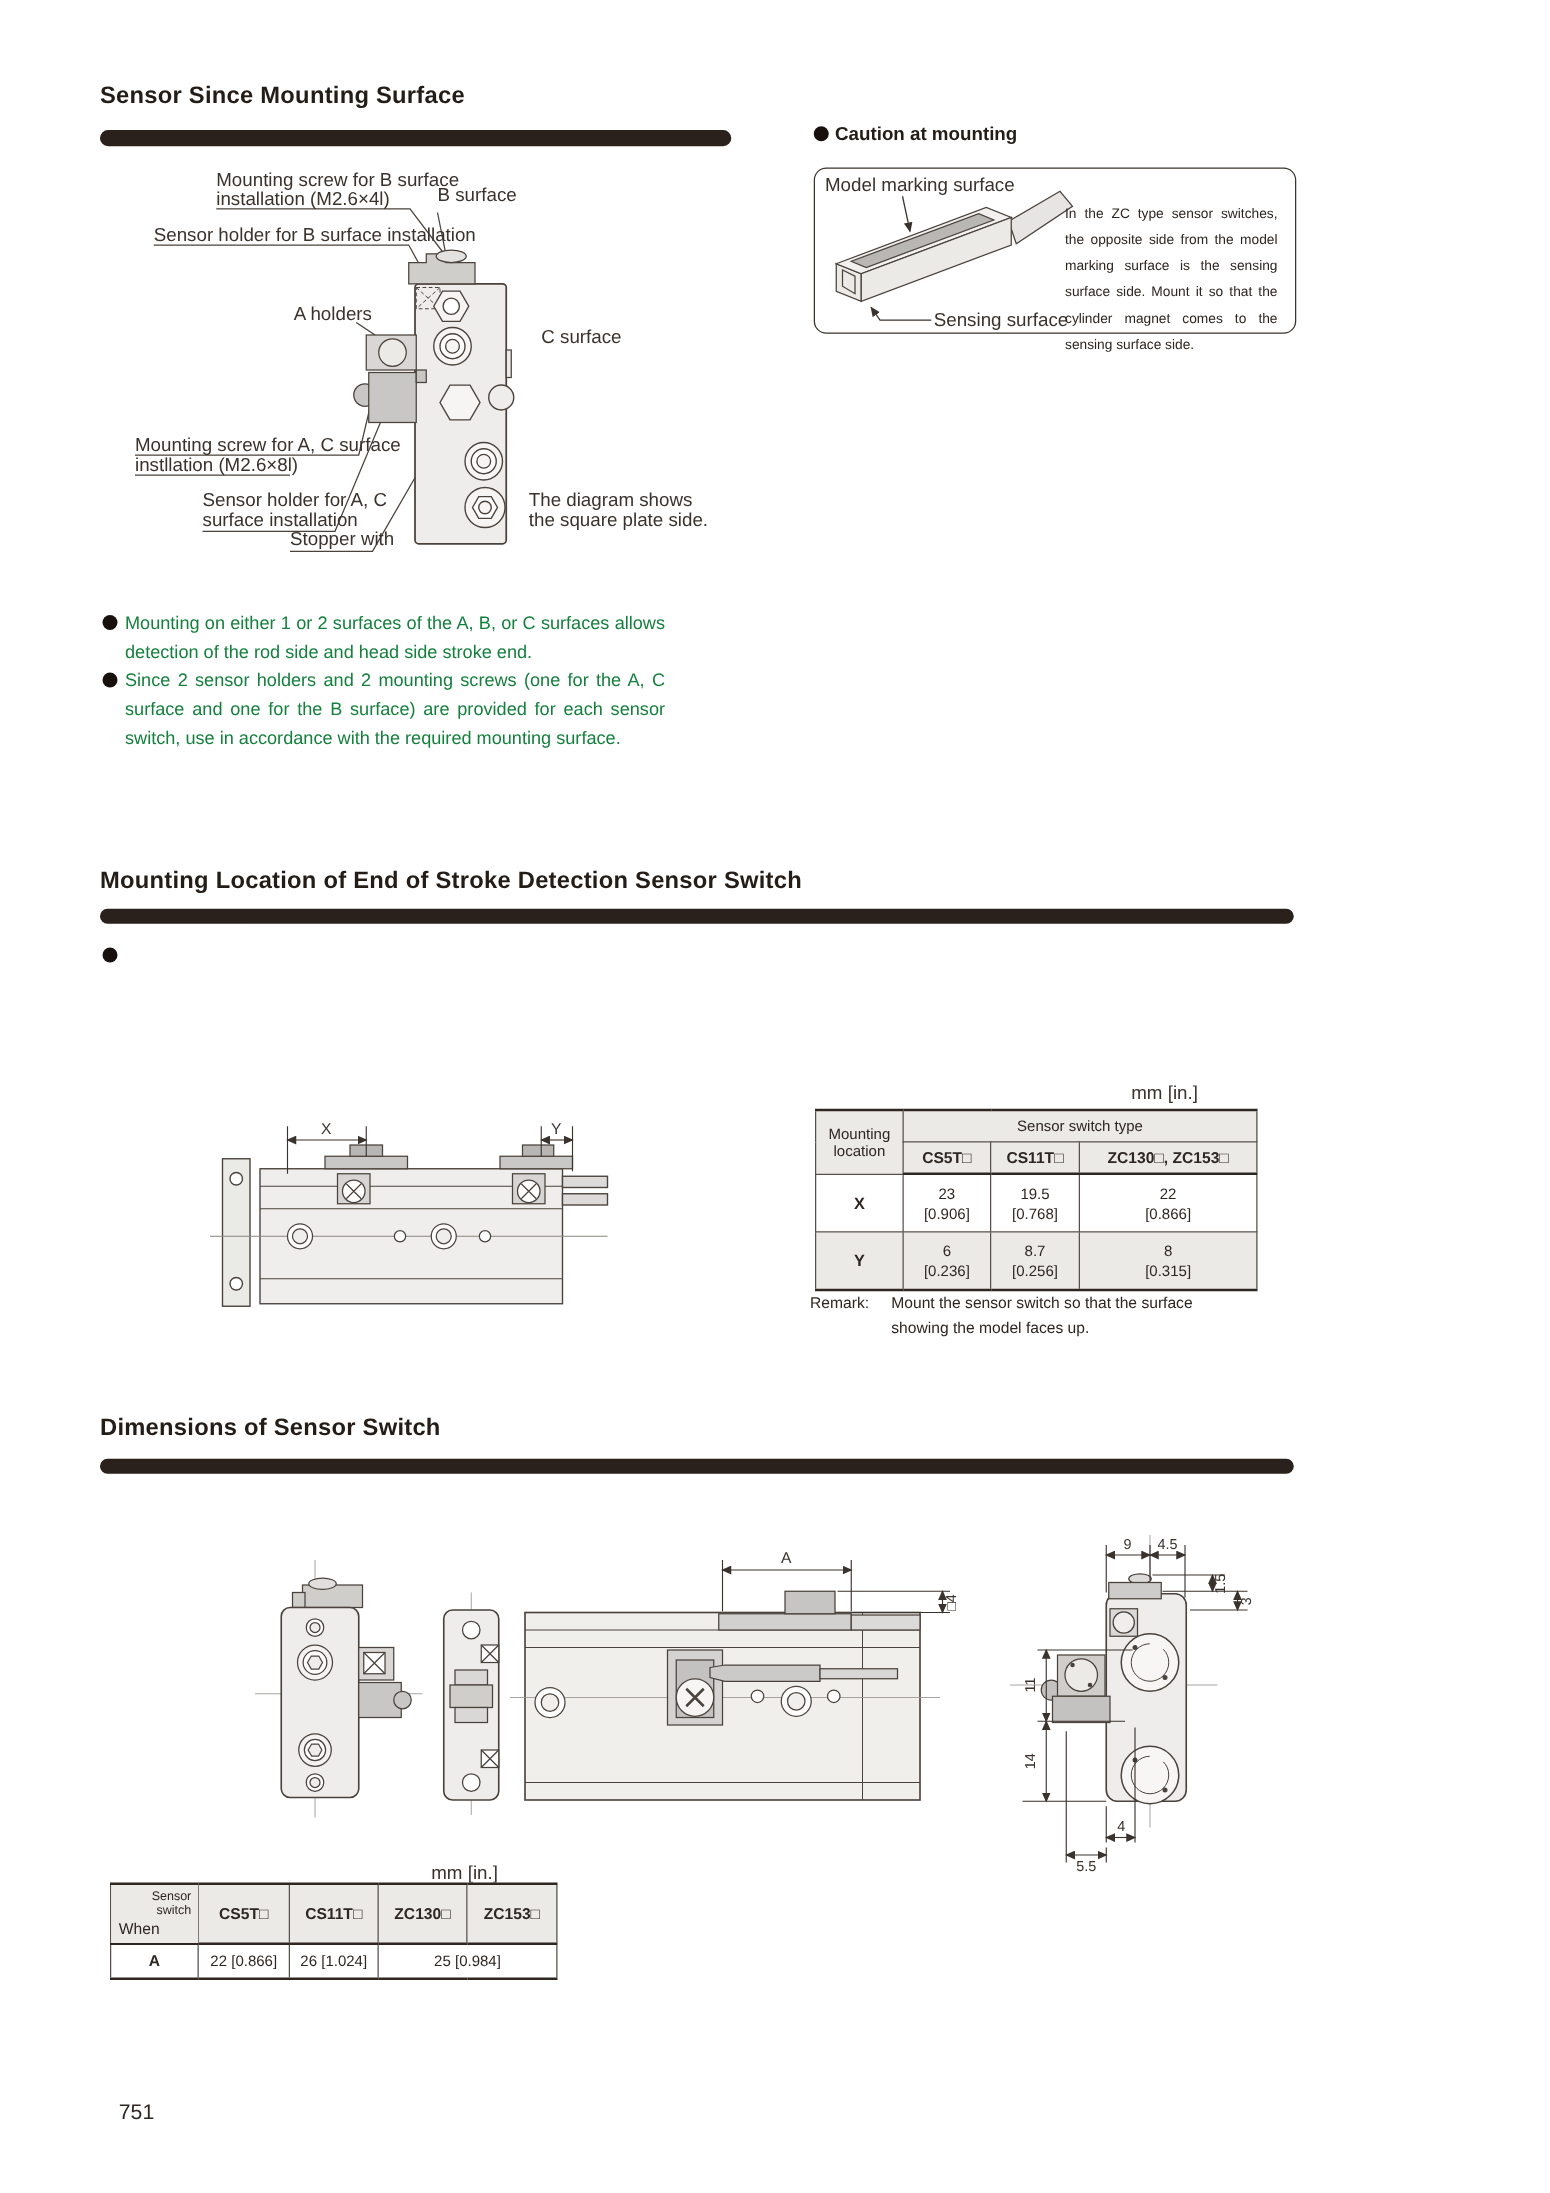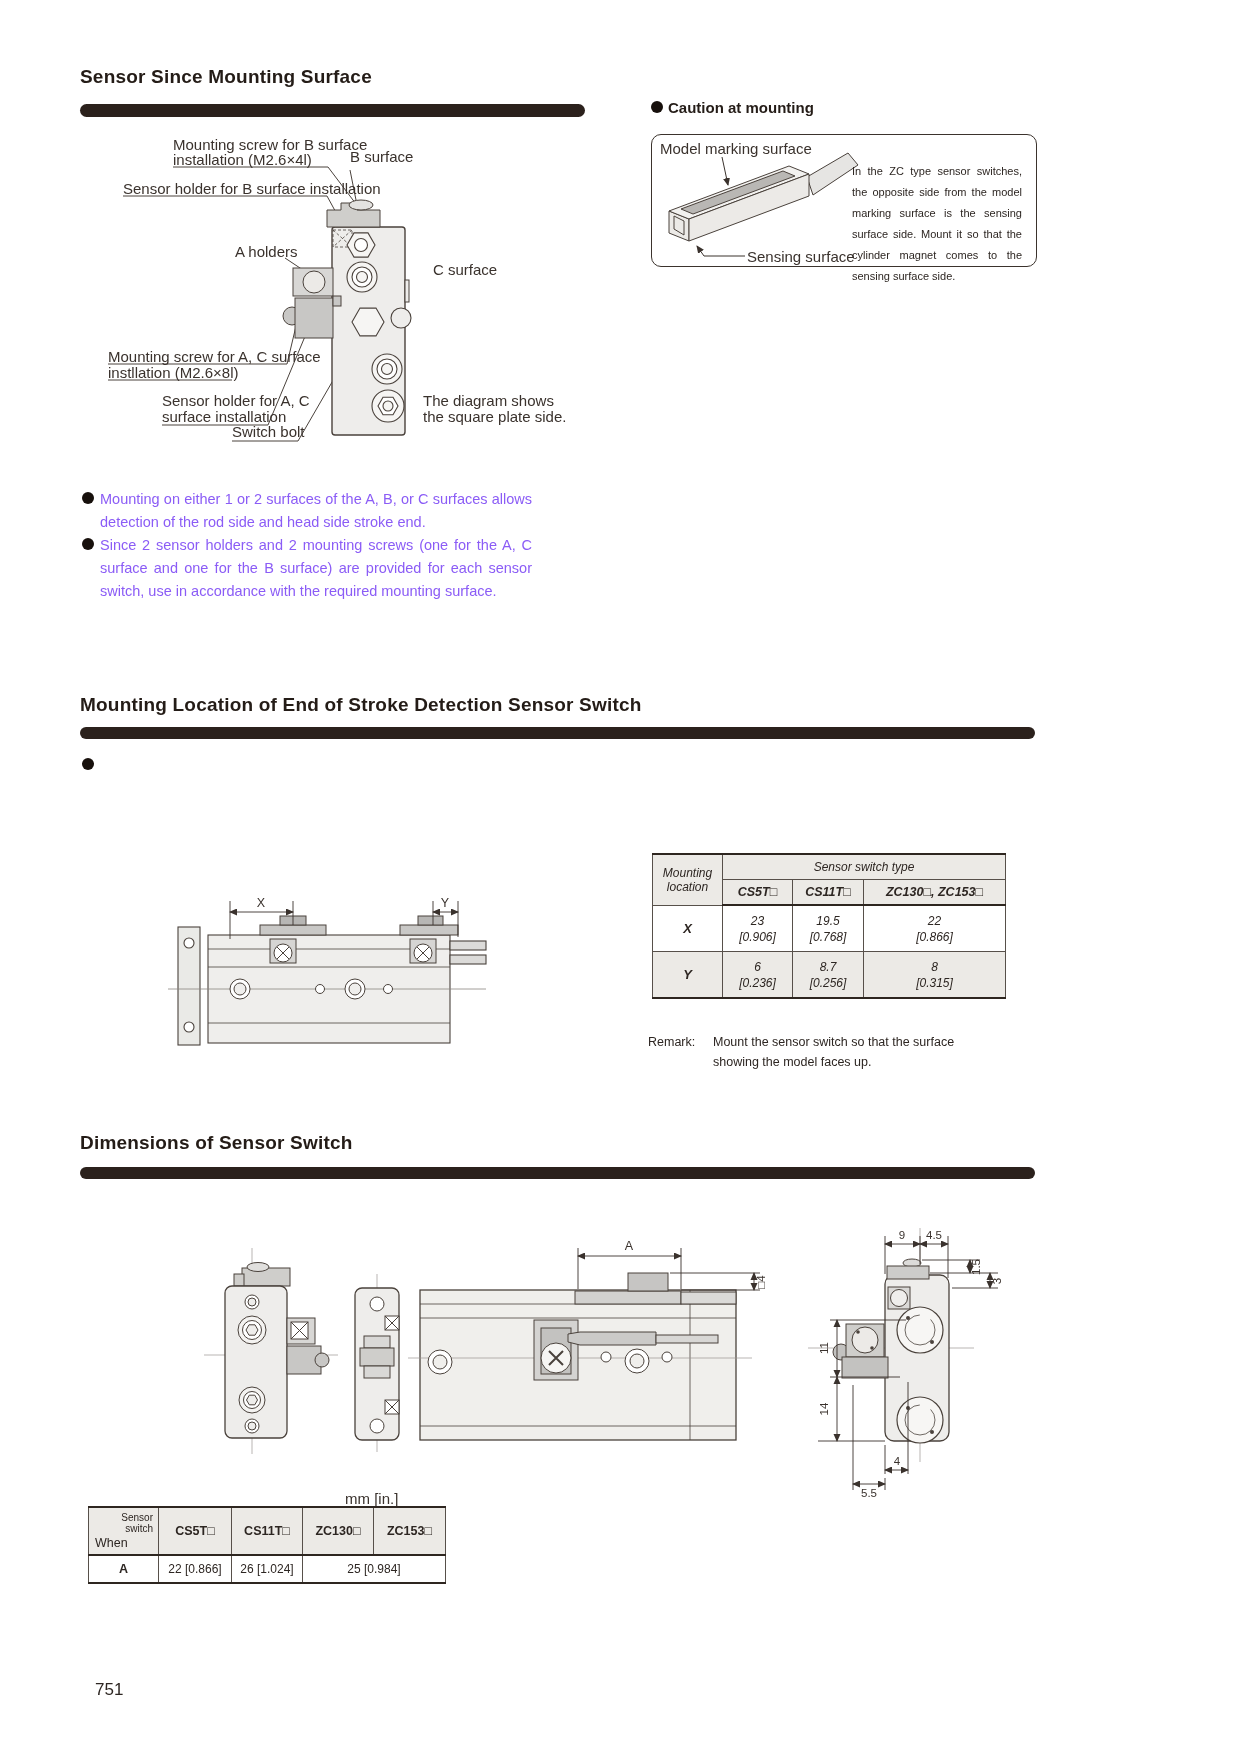--- a/index.html
+++ b/index.html
@@ -1,30 +1,30 @@
 <!DOCTYPE html>
 <html><head>
 <meta charset="utf-8">
 <style>
   html,body{margin:0;padding:0;background:#ffffff;}
   .page{position:relative;width:1240px;height:1754px;background:#ffffff;overflow:hidden;
         font-family:"Liberation Sans","DejaVu Sans",sans-serif;color:#2d2622;}
   .h1{position:absolute;font-size:19px;font-weight:bold;color:#241c17;letter-spacing:.2px;white-space:nowrap;}
   .bar{position:absolute;height:13px;background:#2b211c;border-radius:7px;}
   .lbl{position:absolute;font-size:15px;color:#3a322d;white-space:nowrap;line-height:13px;}
-  .para{position:absolute;font-size:14.5px;line-height:23px;color:#8b5cf6;text-align:justify;}
+  .para{position:absolute;font-size:14.5px;line-height:23px;color:#15803d;text-align:justify;}
   .dot{position:absolute;width:12px;height:12px;border-radius:50%;background:#17100c;}
   .cb-title{position:absolute;font-size:15px;font-weight:bold;color:#241c17;white-space:nowrap;}
   .cbox{position:absolute;border:1.5px solid #3b332d;border-radius:10px;background:#fff;}
   .cb-text{position:absolute;font-size:11px;line-height:21px;text-align:justify;color:#2d2622;}
   .units{position:absolute;font-size:15px;color:#3a322d;}
   table.tbl{position:absolute;border-collapse:collapse;table-layout:fixed;background:#fff;}
   table.tbl td{border:1px solid #57504a;text-align:center;vertical-align:middle;
                font-size:12px;color:#2d2622;padding:0;}
-  .t2{left:652px;top:853px;width:353px;font-style:italic;}
+  .t2{left:652px;top:887px;width:353px;}
   .t2 .r-top td{border-top:2.5px solid #2e2620;height:24px;}
   .t2 .r-cols td{border-bottom:2px solid #2e2620;height:24px;font-weight:bold;font-size:12.5px;}
   .t2 .r-x td,.t2 .r-y td{height:45px;}
   .t2 .r-y td{border-bottom:2.5px solid #2e2620;background:#eceae6;}
   .t2 .c-corner,.t2 .c-group,.t2 .r-cols td{background:#eceae6;}
   .t2 .c-rowlab{font-weight:bold;font-size:13px;}
   .t2 .v div{line-height:16px;}
   .t3{left:88px;top:1506px;width:357px;}
   .t3 .r-head td{border-top:2px solid #2e2620;border-bottom:2px solid #2e2620;height:46px;
                  font-weight:bold;font-size:12.5px;background:#eceae6;}
@@ -106,21 +106,21 @@
   <div class="lbl" style="left:173px;top:138px">Mounting screw for B surface</div>
   <div class="lbl" style="left:173px;top:153px">installation (M2.6×4l)</div>
   <div class="lbl" style="left:350px;top:150px">B surface</div>
   <div class="lbl" style="left:123px;top:182px">Sensor holder for B surface installation</div>
   <div class="lbl" style="left:235px;top:245px">A holders</div>
   <div class="lbl" style="left:433px;top:263px">C surface</div>
   <div class="lbl" style="left:108px;top:350px">Mounting screw for A, C surface</div>
   <div class="lbl" style="left:108px;top:366px">instllation (M2.6×8l)</div>
   <div class="lbl" style="left:162px;top:394px">Sensor holder for A, C</div>
   <div class="lbl" style="left:162px;top:410px">surface installation</div>
-  <div class="lbl" style="left:232px;top:425px">Switch bolt</div>
+  <div class="lbl" style="left:232px;top:425px">Stopper with</div>
   <div class="lbl" style="left:423px;top:394px">The diagram shows</div>
   <div class="lbl" style="left:423px;top:410px">the square plate side.</div>
 
   <span class="dot" style="left:651px;top:101px"></span>
   <div class="cb-title" style="left:668px;top:99px">Caution at mounting</div>
   <div class="cbox" style="left:651px;top:134px;width:384px;height:131px">
     <svg style="left:0;top:0" width="384" height="131" viewBox="0 0 384 131">
       <defs>
         <marker id="cb-e" markerWidth="9" markerHeight="9" refX="7" refY="3.5" orient="auto" markerUnits="userSpaceOnUse">
           <path d="M0,0 L8,3.5 L0,7 Z" fill="#3a322d"></path>

